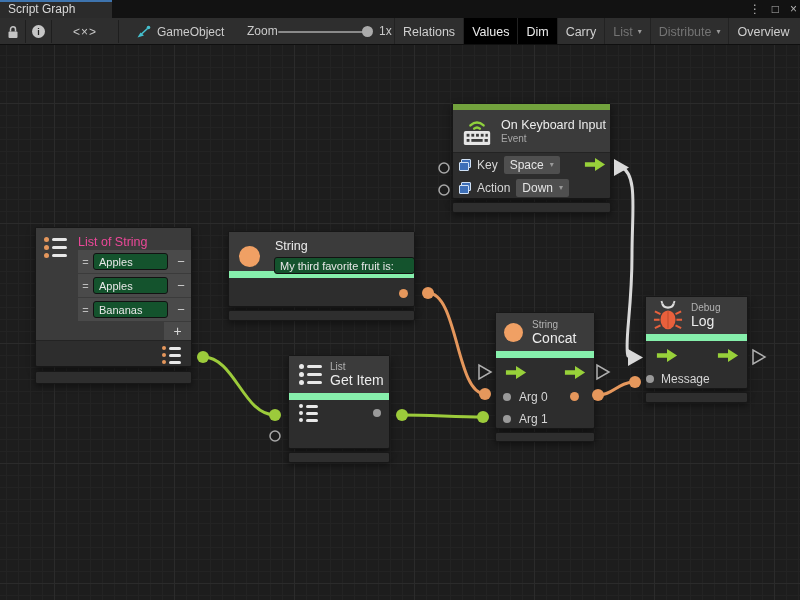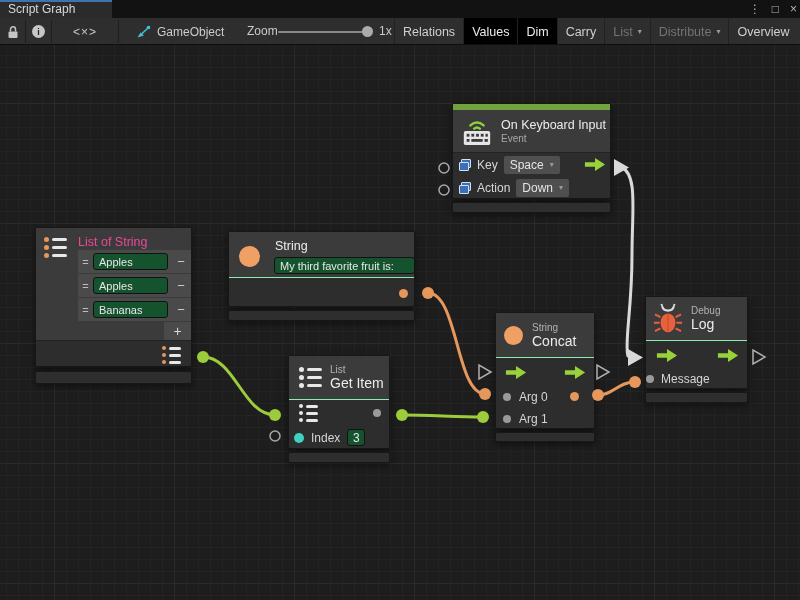--- a/index.html
+++ b/index.html
@@ -48,21 +48,21 @@
       linear-gradient(90deg, #2b2b2b 1px, transparent 1px),
       linear-gradient(#232323 1px, transparent 1px),
       linear-gradient(90deg, #232323 1px, transparent 1px);
     background-size: 120px 120px, 120px 120px, 12px 12px, 12px 12px;
     background-position: 54px 58px, 54px 58px, 6px 10px, 6px 10px;
   }
 
   
   .node { position:absolute; background:#2d2d2d; border:1px solid #171717; border-radius:2px; box-shadow:0 4px 9px rgba(0,0,0,.45); z-index:2; color:#d6d6d6; }
   .node-footer { position:absolute; background:#2e2e2e; border:1px solid #171717; border-radius:2px; box-shadow:0 3px 6px rgba(0,0,0,.4); z-index:2; }
-  .hdr { background:#3b3b3b; border-bottom:1px solid #86efac; display:flex; align-items:center; }
+  .hdr { background:#3b3b3b; border-bottom:7px solid #86efac; display:flex; align-items:center; }
   .hdr .txt { display:flex; flex-direction:column; }
   .cat { font-size:10px; color:#b2b2b2; }
   .big { font-size:14px; color:#ececec; }
   .row { position:relative; display:flex; align-items:center; font-size:12px; color:#d6d6d6; }
   .dot { border-radius:50%; display:inline-block; flex:none; }
   .dot.gray { width:8px; height:8px; background:#9a9a9a; }
   .dot.teal { width:10px; height:10px; background:#3FD2BE; }
   .dot.orange-s { width:9px; height:9px; background:#E5975C; }
   .rightport { position:absolute; }
   .dropdown { background:#4f4f4f; border-radius:2px; height:18px; padding:0 6px; display:flex; align-items:center; gap:6px; font-size:12px; color:#e4e4e4; }
@@ -376,25 +376,20 @@
             <span class="ld"></span>
             <span class="lb"></span>
           </div>
         <div class="lrow">
             <span class="ld"></span>
             <span class="lb"></span>
           </div>
       </div>
       <span class="dot gray"></span>
     </div>
-    <div class="row r2">
-      <span class="dot teal"></span>
-      <span>Index</span>
-      <span class="field" id="idx-field">3</span>
-    </div>
   </div>
   <div class="node-footer" id="f-getitem"></div>
 
   <div class="node" id="n-concat">
     <div class="hdr">
       <span class="circ"></span>
       <div class="txt">
         <span class="cat">String</span>
         <span class="big">Concat</span>
       </div>

